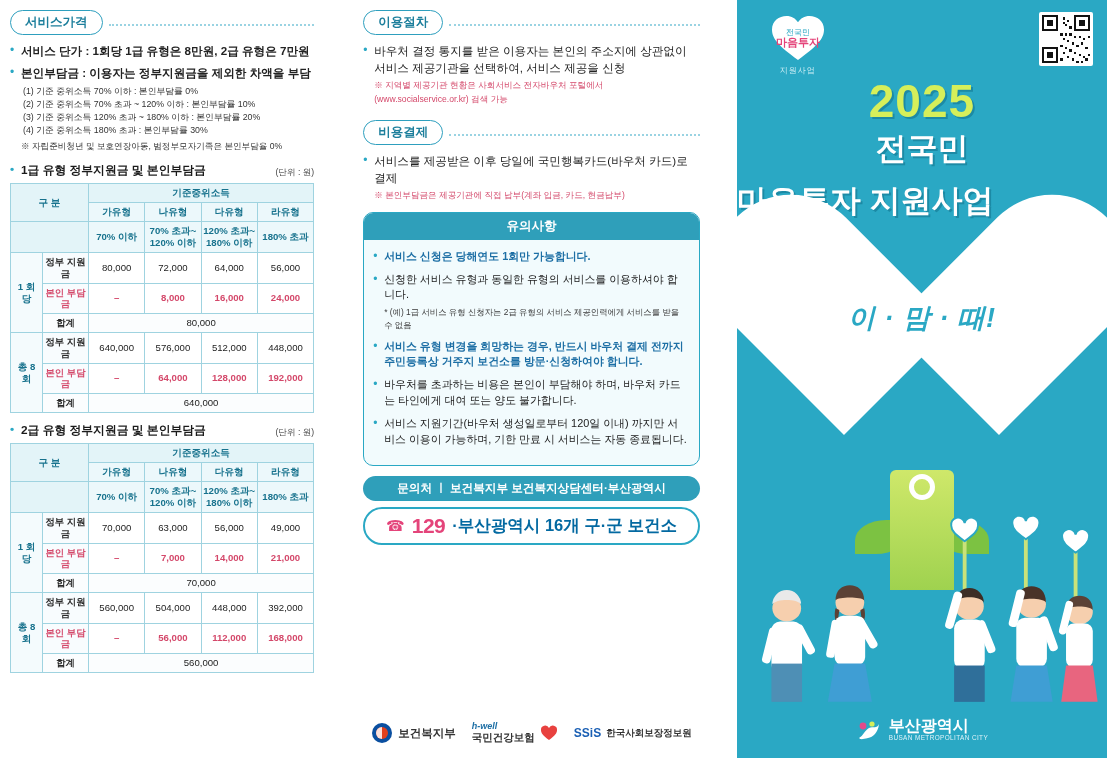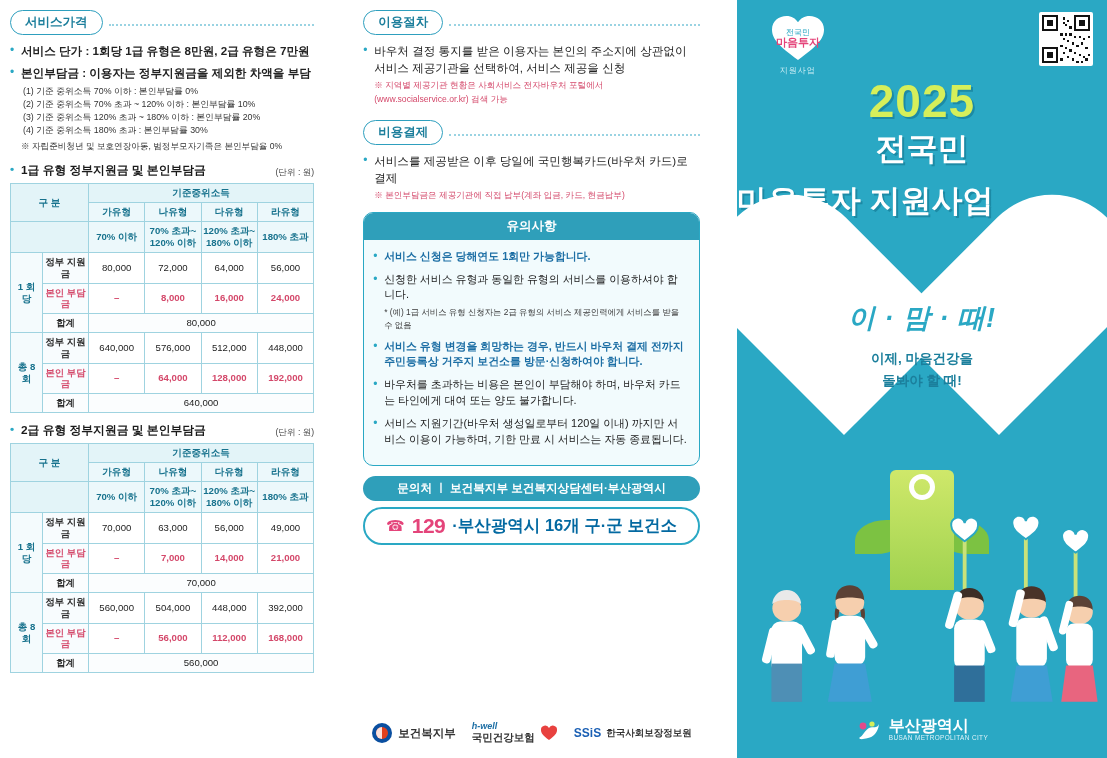--- a/index.html
+++ b/index.html
@@ -543,24 +543,20 @@
       </svg>
     </div>
 
     <div class="yr">2025</div>
     <div class="t1">전국민</div>
     <div class="t2">마음투자 지원사업</div>
 
     <div class="heart-big"></div>
     <div class="heart-txt">
       <div class="l1">이 · 맘 · 때!</div>
-      <div class="l2">
-        <span>이제, 마음건강을</span><br>
-        <span>돌봐야 할 때!</span>
-      </div>
     </div>
 
     <div class="leafL"></div>
     <div class="leafR"></div>
     <div class="stem"></div>
     <div class="stem-ring"></div>
 
     <svg class="people" viewBox="0 0 387 190">
 
       <g>

